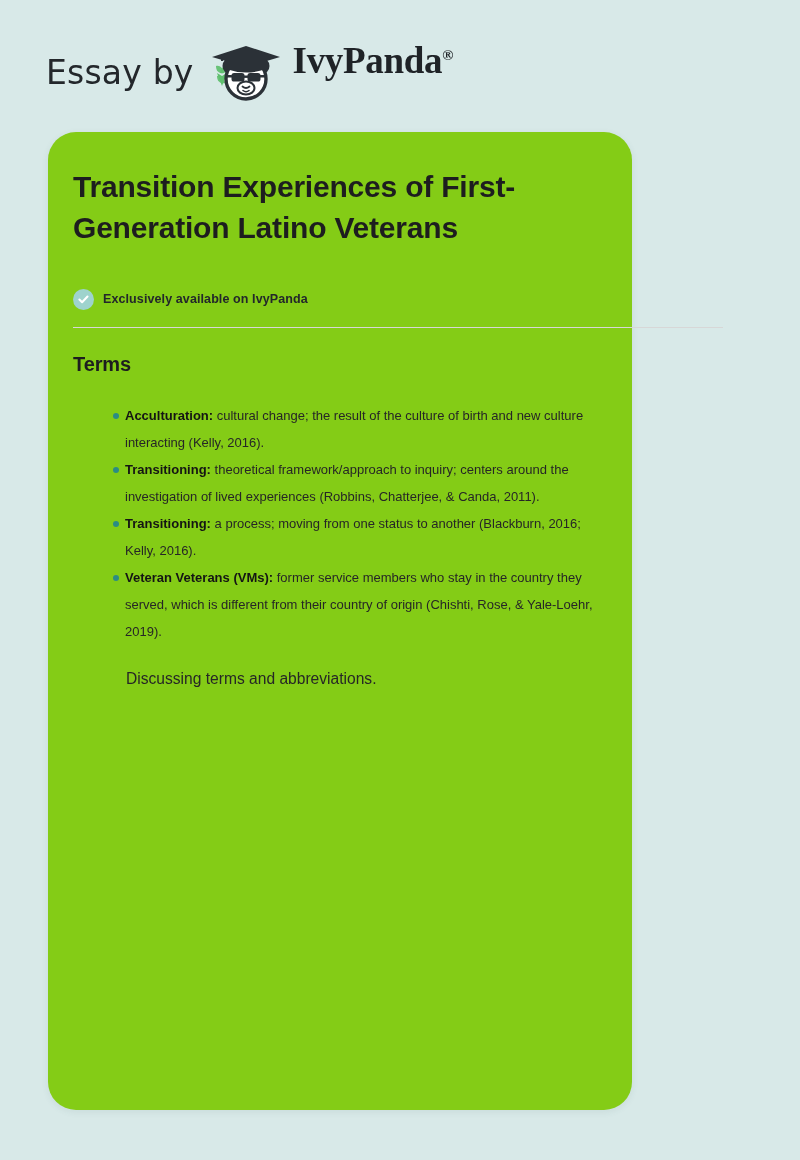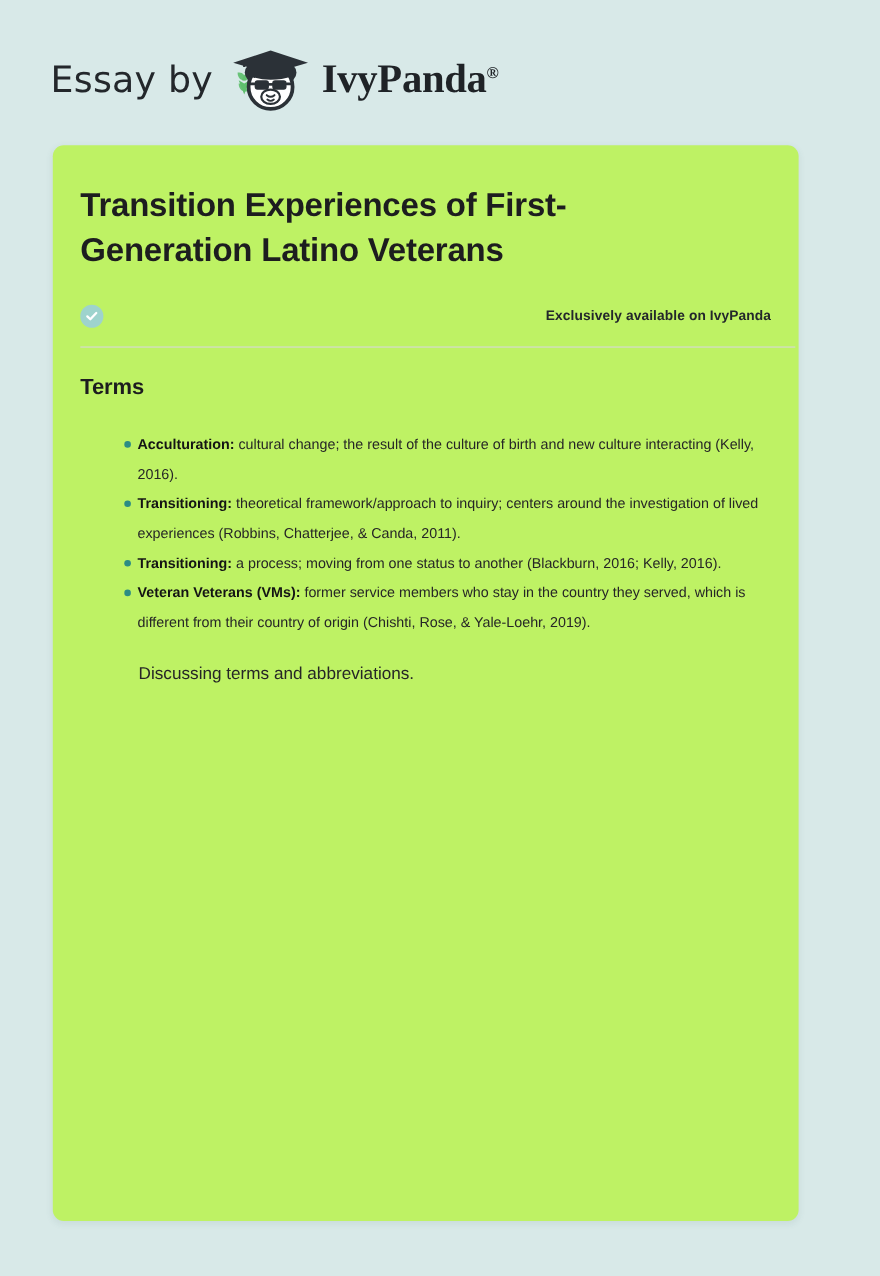--- a/index.html
+++ b/index.html
@@ -29,21 +29,20 @@
     font-size: 33px;
     font-weight: 400;
     color: #23272b;
     letter-spacing: 0.2px;
     line-height: 1;
     margin-right: 14px;
     white-space: nowrap;
   }
   .brand-logo-wrap {
     display: flex;
-    align-items: center;
     gap: 9px;
   }
   .brand-mark {
     width: 76px;
     height: 60px;
     display: block;
   }
   .brand-wordmark {
     font-family: "Liberation Serif", "DejaVu Serif", serif;
     font-size: 37px;
@@ -59,45 +58,44 @@
     vertical-align: super;
     font-weight: 700;
     letter-spacing: 0;
   }
 
   
   .paper-card {
     position: absolute;
     left: 48px;
     top: 132px;
-    width: 678px;
+    width: 584px;
     height: 978px;
-    background: #bef264;
-    border-radius: 10px;
+    background: #84cc16;
+    border-radius: 28px;
     box-shadow: 0 2px 7px rgba(60, 90, 90, 0.09);
     padding: 34px 25px 0 25px;
   }
 
   .doc-title {
     font-family: "Liberation Sans", sans-serif;
     font-size: 30px;
     font-weight: 700;
     line-height: 1.38;
     color: #1d1d1f;
     letter-spacing: -0.2px;
     margin: 0 0 0 0;
     padding: 0 30px 0 0;
   }
 
   .exclusive-row {
     display: flex;
     align-items: center;
     gap: 9px;
-    margin-top: 28px;
-    justify-content: space-between;
+    margin-top: 40px;
   }
   .check-badge {
     width: 21px;
     height: 21px;
     border-radius: 50%;
     background: #9ed3cd;
     display: flex;
     align-items: center;
     justify-content: center;
     flex: 0 0 auto;

